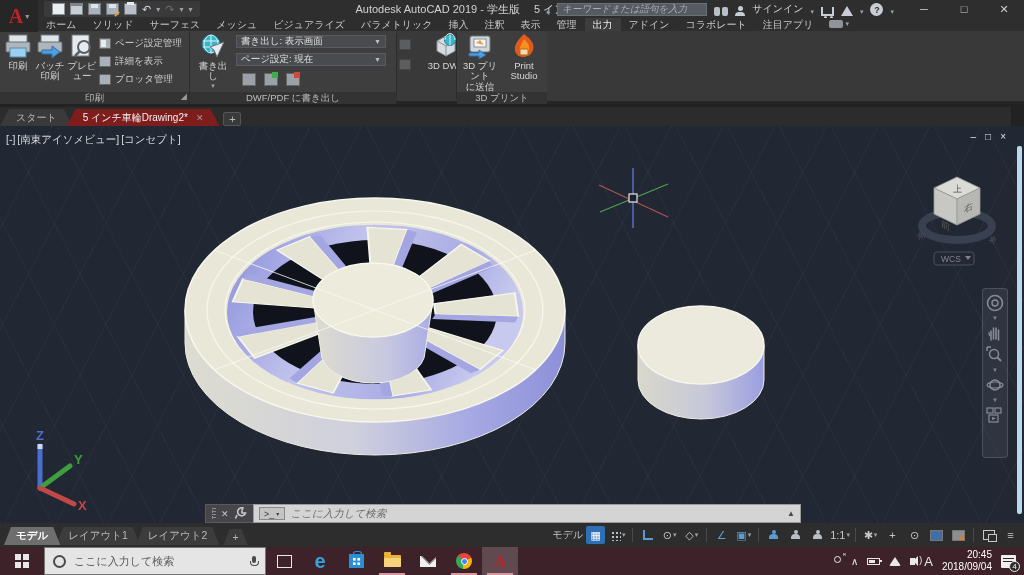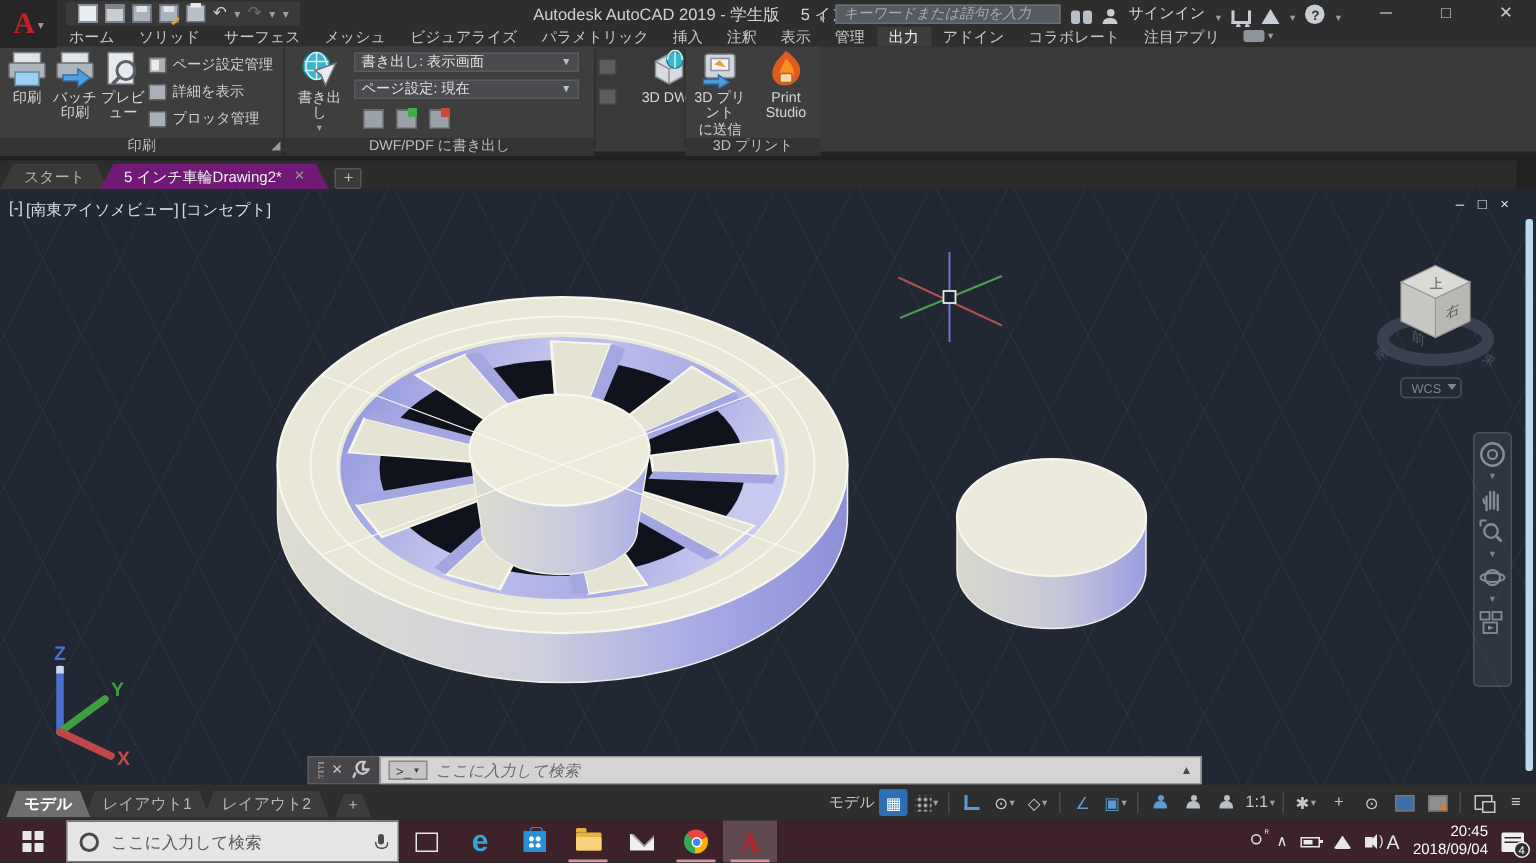--- a/index.html
+++ b/index.html
@@ -62,21 +62,21 @@
   .dropfield { position:absolute; height:13px; background:#4a4b4e; border:1px solid #5a5b5e; color:#e0e0e0; font-size:9.5px; display:flex; align-items:center; padding:0 4px; justify-content:space-between; }
   .dropfield .dd { color:#b9bfc6; font-size:7px; }
   .tiny-ic { width:14px; height:13px; border:1px solid #666; background:#9aa1a8; position:relative; }
   .tiny-ic.green::after { content:""; position:absolute; right:-1px; top:-2px; width:6px; height:6px; background:#3fae4a; }
   .tiny-ic.red::after { content:""; position:absolute; right:-1px; top:-2px; width:6px; height:6px; background:#d04838; }
   .ghost { opacity:.3; }
 
   
   #filetabs { left:0; top:107px; width:1011px; height:19px; background:#2c2c2c; display:flex; align-items:flex-end; }
   .ftab { height:17px; display:flex; align-items:center; padding:0 16px; color:#b3b3b3; font-size:10px; background:#3a3a3a; clip-path:polygon(9px 0,calc(100% - 9px) 0,100% 100%,0 100%); margin-right:-6px; }
-  .ftab.active { background:#701a75; color:#f0f0f0; z-index:2;justify-content:center; }
+  .ftab.active { background:#7f1d1d; color:#f0f0f0; z-index:2;justify-content:center; }
   .ftab .x { margin-left:8px; color:#9a9a9a; font-size:9px; }
   .ftab-plus { width:18px; height:14px; background:#3a3a3a; border:1px solid #555; color:#bbb; text-align:center; line-height:13px; margin-left:10px; border-radius:2px; font-size:11px; }
 
   
   #viewport { left:0; top:126px; width:1024px; height:397px;
     background:#222734;
     background-image:
       repeating-linear-gradient(117deg, rgba(255,255,255,0.030) 0 1px, transparent 1px 46px),
       repeating-linear-gradient(63deg, rgba(255,255,255,0.030) 0 1px, transparent 1px 46px);
   }

